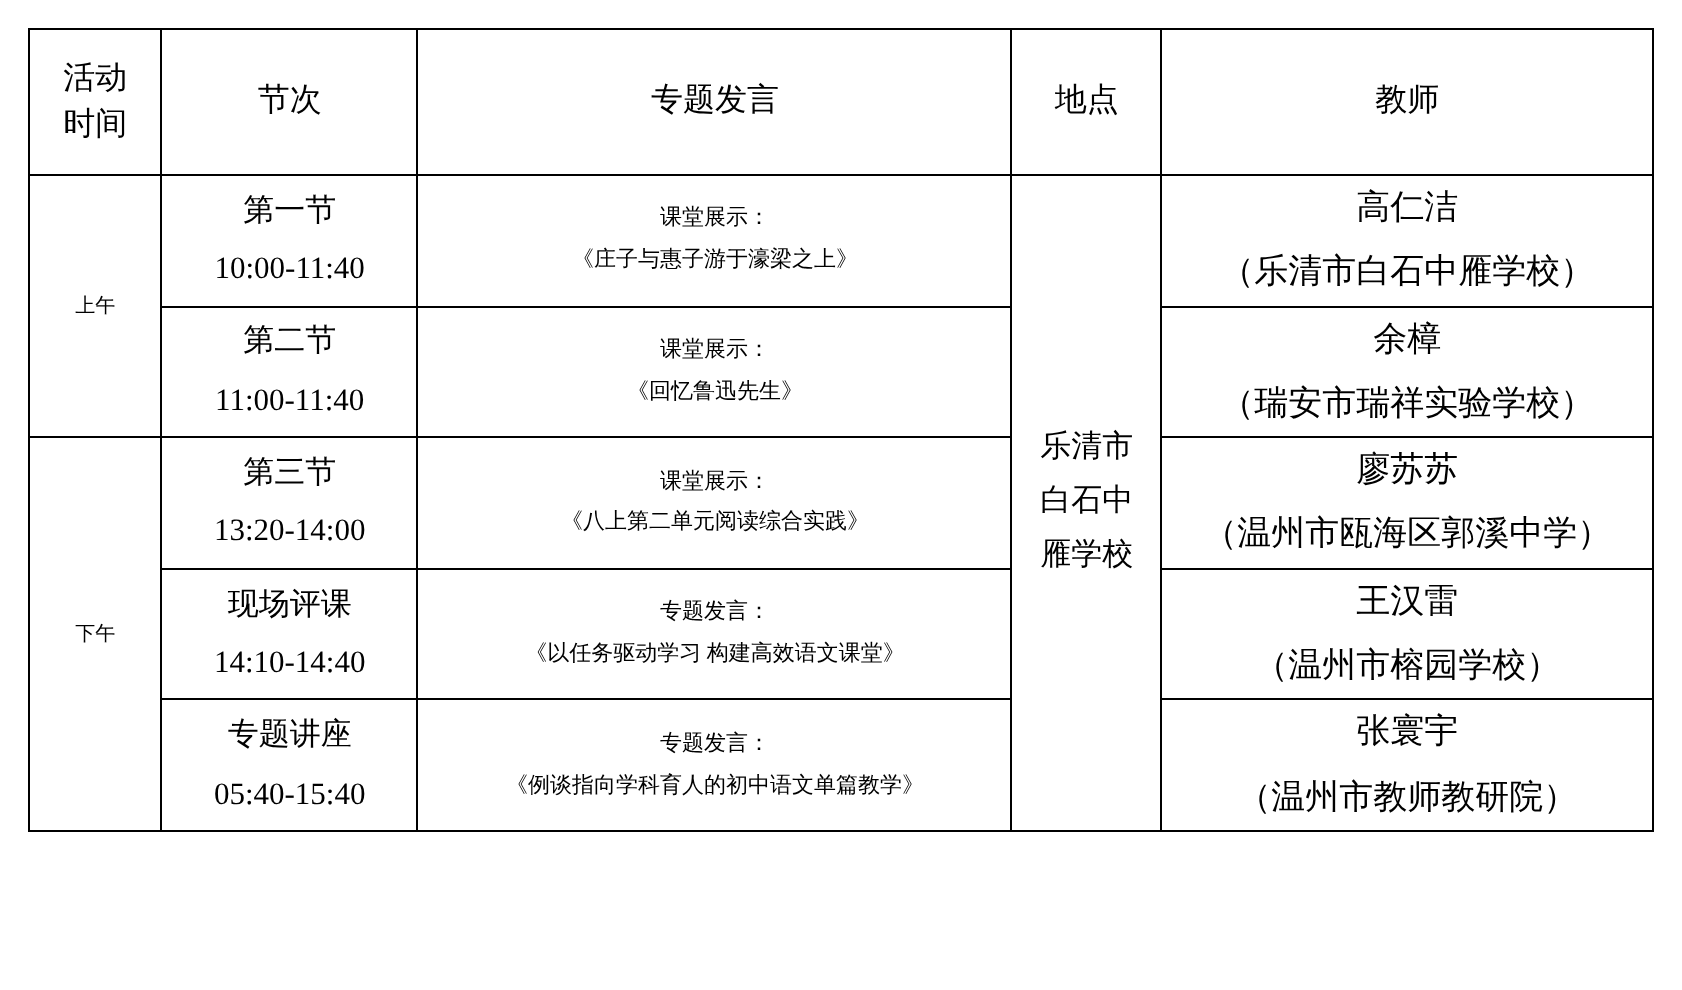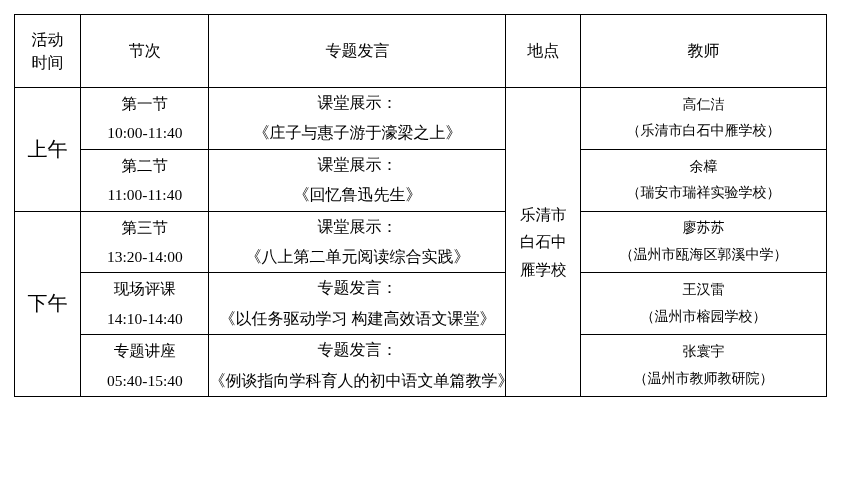--- a/index.html
+++ b/index.html
@@ -43,40 +43,40 @@
     height: 44px;
     font-size: 15.5px;
     line-height: 1.9;
     padding: 7px 0;
   }
   .period-cell .line { display: block; white-space: nowrap; }
 
   .content-cell {
     text-align: left;
     padding: 7px 0 7px 10px;
-    font-size: 16px;
+    font-size: 11px;
     line-height: 1.9;
   }
   .content-cell .line { display: block; white-space: nowrap; }
 
   .teacher-cell {
-    font-size: 14px;
+    font-size: 17px;
     line-height: 1.9;
     padding: 7px 0;
   }
   .teacher-cell .line { display: block; white-space: nowrap; }
 
   .session-cell {
-    font-size: 20px;
+    font-size: 10px;
   }
   .place-cell {
     font-size: 15.5px;
     line-height: 1.75;
   }
-  .place-cell .line { display: block; }
+  .place-cell .line { display: block; font-family: Liberation Mono, monospace; }
 </style>
 </head>
 <body>
 
 <table id="schedule-table">
   <colgroup>
     <col class="col-time">
     <col class="col-period">
     <col class="col-content">
     <col class="col-place">

